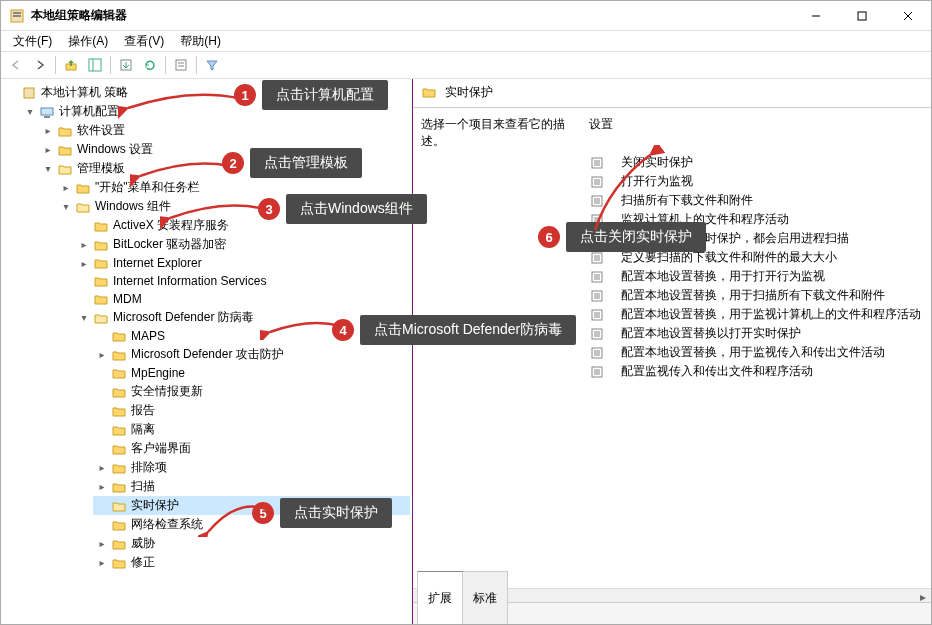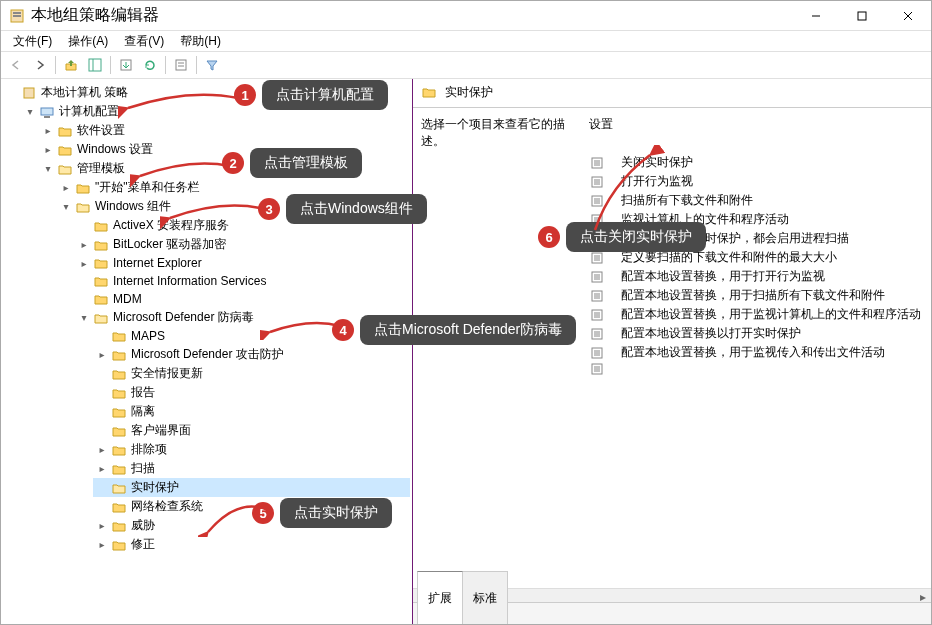--- a/index.html
+++ b/index.html
@@ -21,21 +21,21 @@
       height: 30px;
       padding: 0 0 0 8px;
       background: #fff;
       border-bottom: 1px solid #e0e0e0;
     }
     .titlebar-icon {
       width: 16px; height: 16px;
       margin-right: 6px;
       display: inline-flex; align-items: center; justify-content: center;
     }
-    .titlebar-title { flex: 1; font-size: 16px; color: #000; }
+    .titlebar-title { flex: 1; font-size: 12px; color: #000; font-weight: bold; }
     .winbtn {
       width: 46px; height: 30px;
       display: flex; align-items: center; justify-content: center;
       color: #000;
     }
     
     .menubar {
       display: flex;
       height: 20px;
       padding: 0 4px;
@@ -157,21 +157,21 @@
       color: #fff;
       display: flex; align-items: center; justify-content: center;
       font-size: 13px;
       font-weight: bold;
       z-index: 2;
     }
     .label {
       background: #4a4a4a;
       color: #fff;
       padding: 6px 14px;
-      border-radius: 8px;
+      border-radius: 2px;
       font-size: 14px;
       margin-left: 6px;
       white-space: nowrap;
     }
     .arrow-svg { position: absolute; pointer-events: none; z-index: 40; }
     
     .scroll-h { position: absolute; bottom: -2px; left: 0; right: 0; height: 16px; background: #f0f0f0; border-top: 1px solid #ddd; display:flex; align-items:center; justify-content:space-between; }
     .scroll-arrow { width: 16px; height: 16px; display:flex; align-items:center; justify-content:center; color:#666; }
   </style>
 </head>
@@ -435,20 +435,31 @@
                               </div>
                             </li>
                             <li>
                               <div class="trow">
                                 <span class="exp"></span>
                                 <span class="nodeicon">
                                   <svg width="14" height="14">
                                     <path d="M1 4h4l1 1h7v7H1z" class="folder"></path>
                                   </svg>
                                 </span>
+                                <span>MpEngine</span>
+                              </div>
+                            </li>
+                            <li>
+                              <div class="trow">
+                                <span class="exp"></span>
+                                <span class="nodeicon">
+                                  <svg width="14" height="14">
+                                    <path d="M1 4h4l1 1h7v7H1z" class="folder"></path>
+                                  </svg>
+                                </span>
                                 <span>安全情报更新</span>
                               </div>
                             </li>
                             <li>
                               <div class="trow">
                                 <span class="exp"></span>
                                 <span class="nodeicon">
                                   <svg width="14" height="14">
                                     <path d="M1 4h4l1 1h7v7H1z" class="folder"></path>
                                   </svg>
@@ -698,20 +709,21 @@
             </div>
             <div class="setting-item">
               <span class="setting-icon">
                 <svg width="12" height="12">
                   <rect x="1" y="1" width="10" height="10" fill="#fff" stroke="#888"></rect>
                   <line x1="3" y1="4" x2="9" y2="4" stroke="#888"></line>
                   <line x1="3" y1="6" x2="9" y2="6" stroke="#888"></line>
                   <line x1="3" y1="8" x2="9" y2="8" stroke="#888"></line>
                 </svg>
               </span>
+              <span>配置监视传入和传出文件和程序活动</span>
             </div>
           </div>
       </div>
       <div class="scroll-h">
           <span class="scroll-arrow">◂</span>
           <span class="scroll-arrow">▸</span>
         </div>
     </div>
     <div class="tabrow">
       <div class="tab active">扩展</div>

